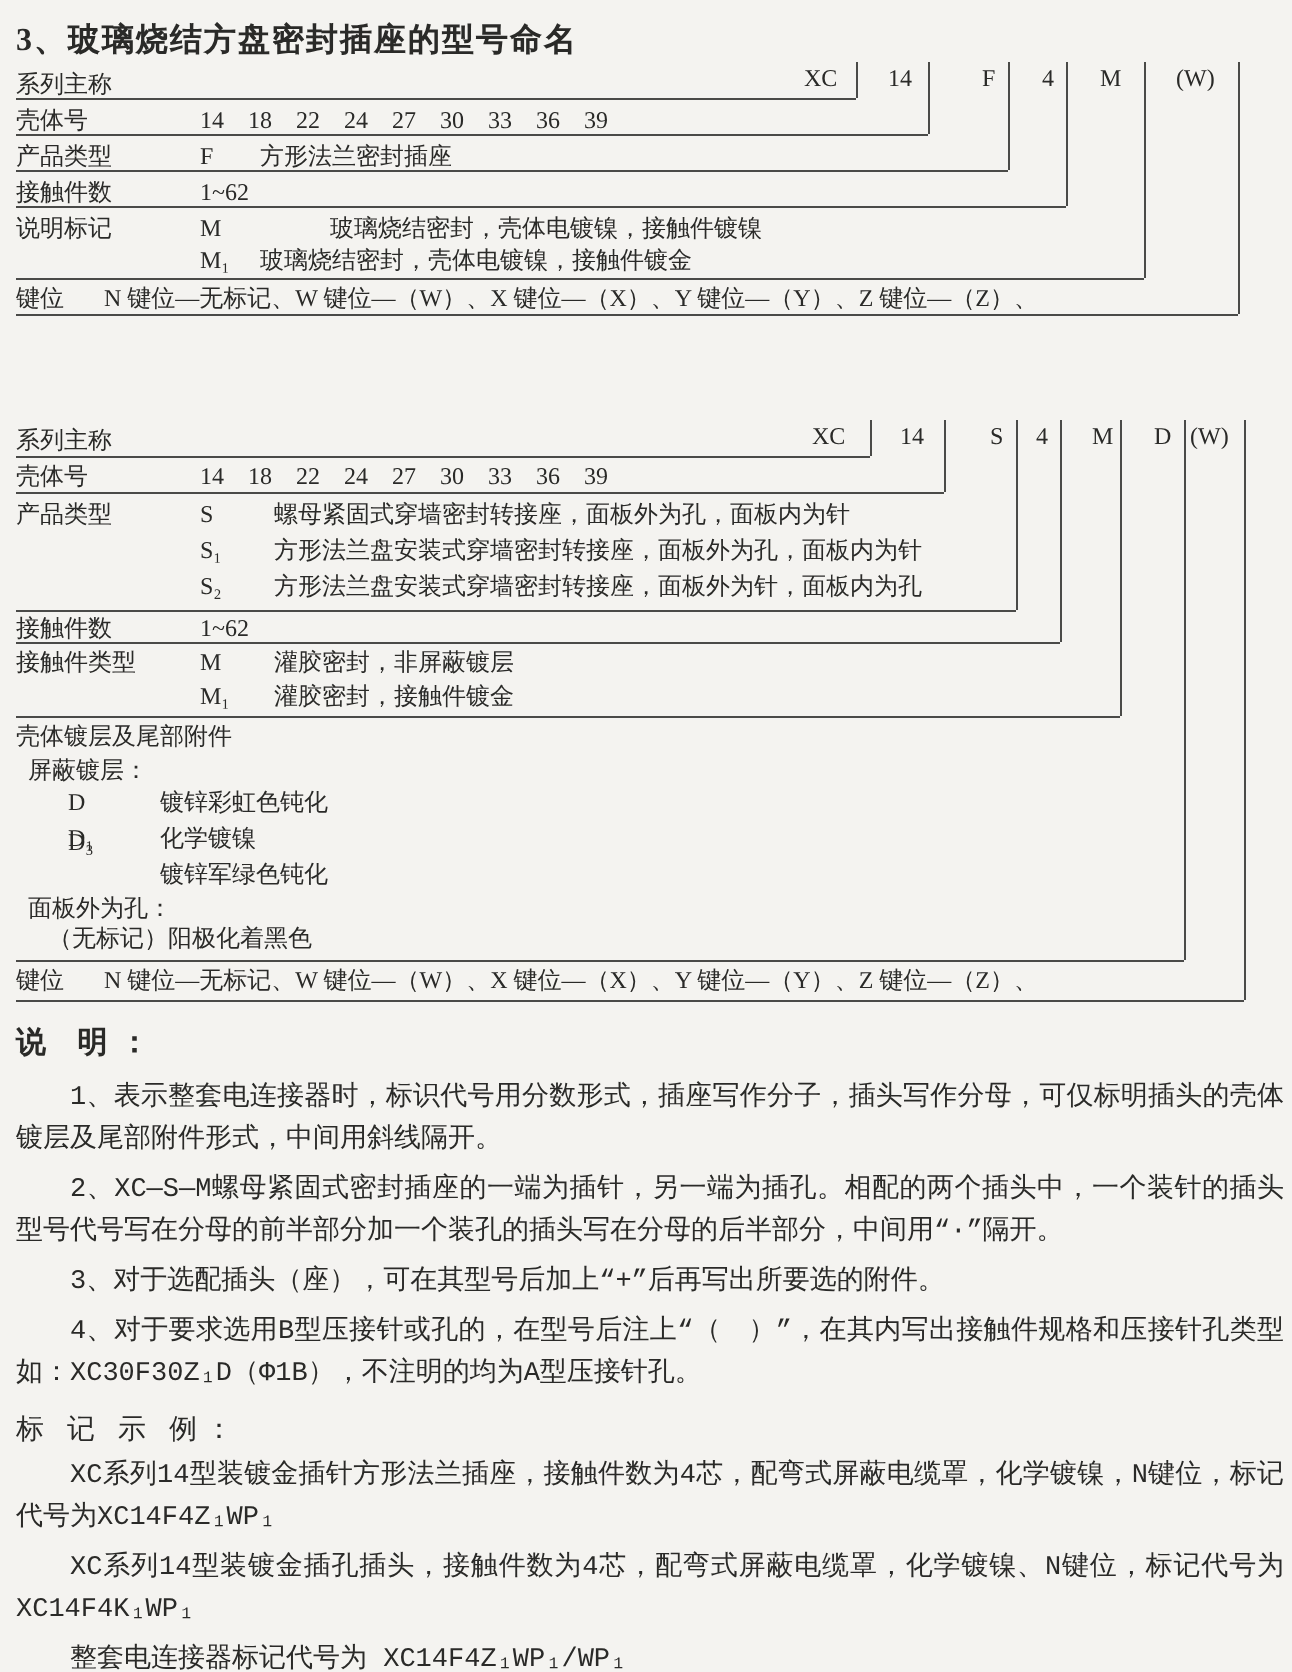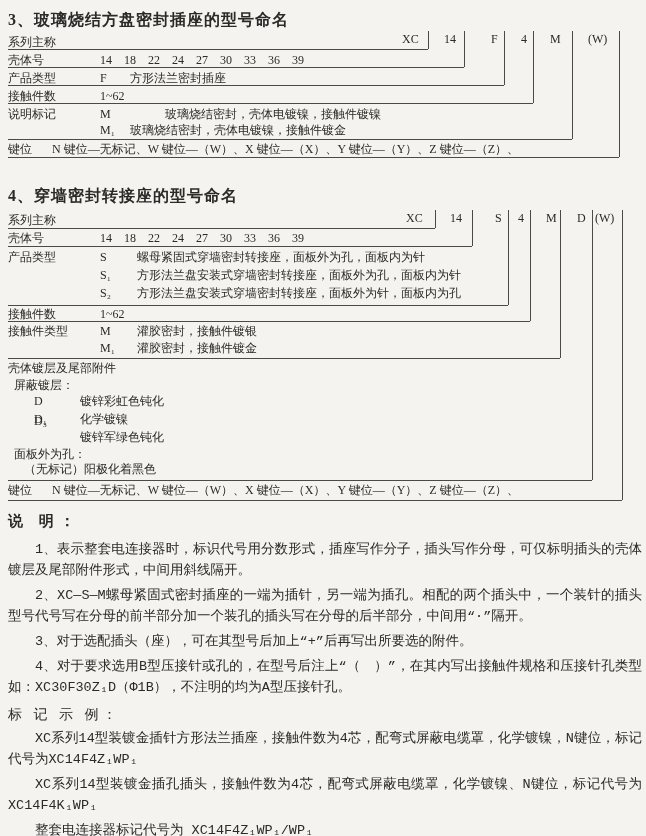--- a/index.html
+++ b/index.html
@@ -68,21 +68,20 @@
 
   <span class="t" style="left:8px;top:107px;">说明标记</span>
   <span class="t" style="left:100px;top:107px;">M</span>
   <span class="t" style="left:130px;top:107px;margin-left:35px;">玻璃烧结密封，壳体电镀镍，接触件镀镍</span>
   <span class="t" style="left:100px;top:123px;">M₁</span>
   <span class="t" style="left:130px;top:123px;">玻璃烧结密封，壳体电镀镍，接触件镀金</span>
 
   <span class="t" style="left:8px;top:142px;">键位</span>
   <span class="t" style="left:52px;top:142px;">N 键位—无标记、W 键位—（W）、X 键位—（X）、Y 键位—（Y）、Z 键位—（Z）、</span>
 
-  <div class="title" style="left:8px;top:186px;">4、穿墙密封转接座的型号命名</div>
 
   <span class="t" style="left:406px;top:211px;">XC</span>
   <span class="t" style="left:450px;top:211px;">14</span>
   <span class="t" style="left:495px;top:211px;">S</span>
   <span class="t" style="left:518px;top:211px;">4</span>
   <span class="t" style="left:546px;top:211px;">M</span>
   <span class="t" style="left:577px;top:211px;">D</span>
   <span class="t" style="left:595px;top:211px;">(W)</span>
 
   <div class="vl" style="left:435px;top:210px;height:18px;"></div>
@@ -112,21 +111,21 @@
   <span class="t" style="left:100px;top:268px;">S₁</span>
   <span class="t" style="left:137px;top:268px;">方形法兰盘安装式穿墙密封转接座，面板外为孔，面板内为针</span>
   <span class="t" style="left:100px;top:286px;">S₂</span>
   <span class="t" style="left:137px;top:286px;">方形法兰盘安装式穿墙密封转接座，面板外为针，面板内为孔</span>
 
   <span class="t" style="left:8px;top:307px;">接触件数</span>
   <span class="t" style="left:100px;top:307px;">1~62</span>
 
   <span class="t" style="left:8px;top:324px;">接触件类型</span>
   <span class="t" style="left:100px;top:324px;">M</span>
-  <span class="t" style="left:137px;top:324px;">灌胶密封，接触件镀银</span>
+  <span class="t" style="left:137px;top:324px;">灌胶密封，非屏蔽镀层</span>
   <span class="t" style="left:100px;top:341px;">M₁</span>
   <span class="t" style="left:137px;top:341px;">灌胶密封，接触件镀金</span>
 
   <span class="t" style="left:8px;top:361px;text-align:center;">壳体镀层及尾部附件</span>
   <span class="t" style="left:14px;top:378px;">屏蔽镀层：</span>
   <span class="t" style="left:34px;top:394px;">D</span>
   <span class="t" style="left:80px;top:394px;">镀锌彩虹色钝化</span>
   <span class="t" style="left:34px;top:412px;">D₁</span>
   <span class="t" style="left:80px;top:412px;">化学镀镍</span>
   <span class="t" style="left:34px;top:414px;text-align:right;">D₃</span>

